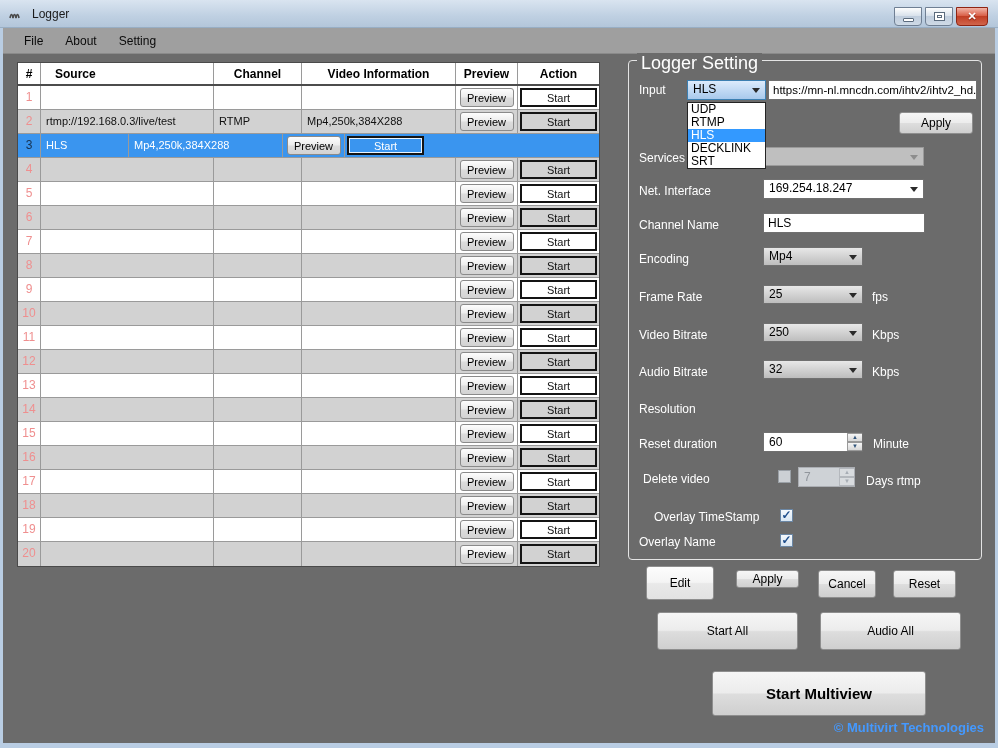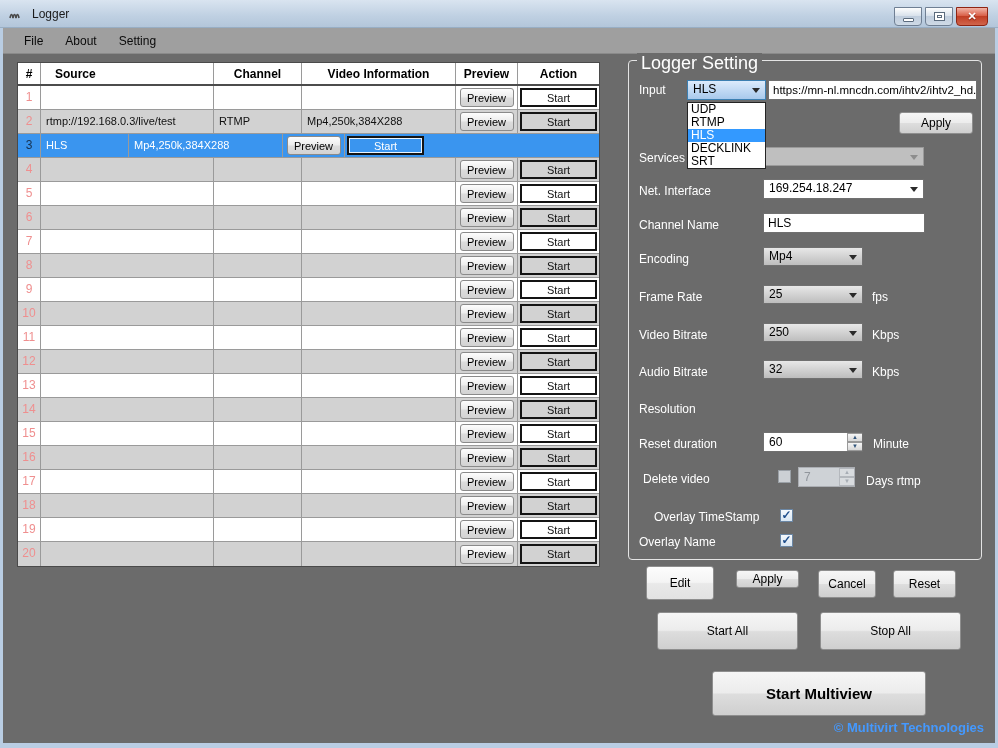--- a/index.html
+++ b/index.html
@@ -515,16 +515,16 @@
 
   <span class="flabel" style="left:10px; top:474px;">Overlay Name</span>
   <span class="cb" style="left:151px; top:473px;"><span>✓</span></span>
 </div>
 
 <button class="btn btn-edit">Edit</button>
 <button class="btn btn-apply">Apply</button>
 <button class="btn btn-cancel">Cancel</button>
 <button class="btn btn-reset">Reset</button>
 <button class="btn btn-startall">Start All</button>
-<button class="btn btn-stopall">Stop All</button>
+<button class="btn btn-stopall">Audio All</button>
 <button class="btn btn-multiview">Start Multiview</button>
 
 <span class="copyright">© Multivirt Technologies</span>
 
 </body></html>

